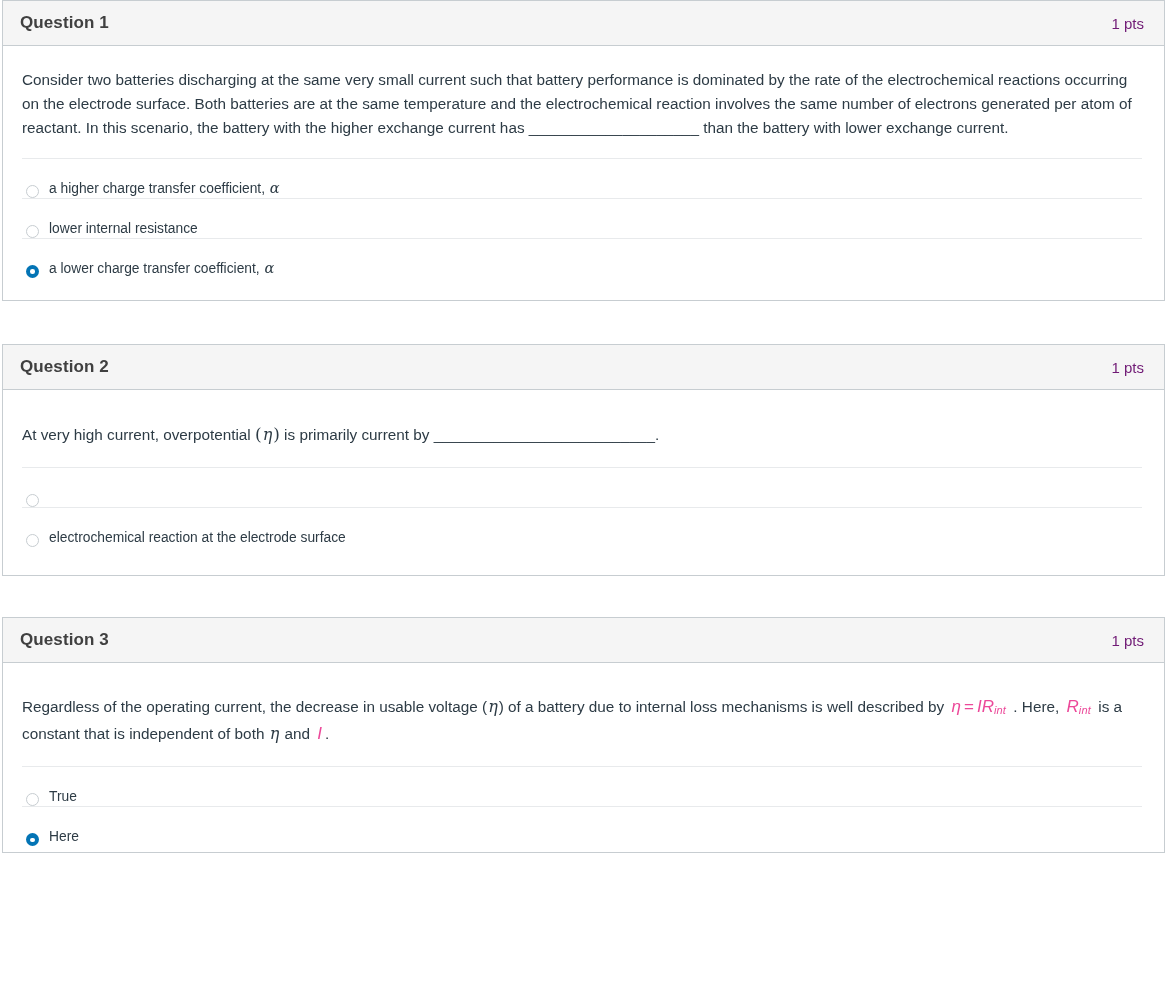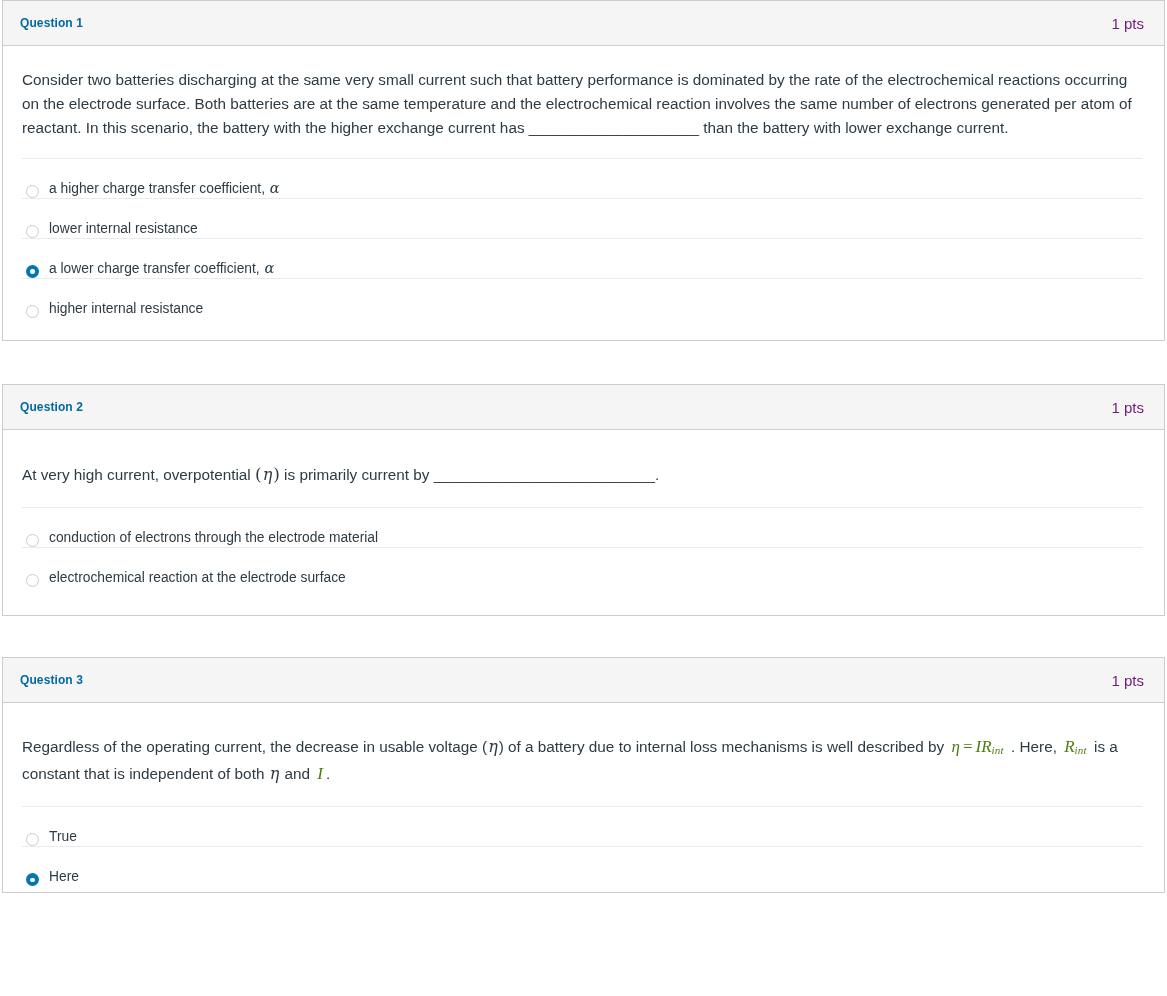--- a/index.html
+++ b/index.html
@@ -38,23 +38,23 @@
     background: #f5f5f5;
     border-bottom: 1px solid #c7cdd1;
     height: 45px;
     display: flex;
     align-items: center;
     justify-content: space-between;
     padding: 0 20px 0 17px;
     box-sizing: border-box;
   }
   .q-name {
-    font-size: 12px;
+    font-size: 17px;
     font-weight: bold;
-    color: #0369a1;
+    color: #404040;
     letter-spacing: .1px;
   }
   .q-points {
     font-size: 15px;
     font-weight: normal;
     color: #701a75;
   }
 
   
   .q-text {
@@ -79,24 +79,24 @@
     color: #2d3b45;
     padding: 0 1px;
   }
   .mj-par {
     font-family: "DejaVu Serif", "Liberation Serif", serif;
     font-size: 17px;
     font-style: normal;
     color: #2d3b45;
   }
   .mj-eq {
-    font-family: Liberation Serif, serif;
+    font-family: Liberation Sans, sans-serif;
     font-style: italic;
     font-size: 17px;
-    color: #4d7c0f;
+    color: #ec4899;
     white-space: nowrap;
     padding: 0 3px;
   }
   .mj-eq .op { font-style: normal; padding: 0 3px; }
   .mj-sub {
     font-size: 11px;
     font-style: italic;
     vertical-align: -0.22em;
     letter-spacing: .2px;
   }
@@ -175,43 +175,38 @@
         <span class="answer-text"><span>a higher charge transfer coefficient, </span><span class="mj">α</span></span>
       </div>
       <div class="answer">
         <span class="radio"></span>
         <span class="answer-text"><span>lower internal resistance</span></span>
       </div>
       <div class="answer">
         <span class="radio selected"></span>
         <span class="answer-text"><span>a lower charge transfer coefficient, </span><span class="mj">α</span></span>
       </div>
-      <div class="answer">
-        <span class="radio"></span>
-        <span class="answer-text"><span>higher internal resistance</span></span>
-      </div>
     </div>
   </div>
 
   <div class="q-gap"></div>
 
   <div class="question q2">
     <div class="q-header">
       <span class="q-name">Question 2</span>
       <span class="q-points">1 pts</span>
     </div>
 
     <div class="q-text">
       <span>At very high current, overpotential </span><span class="mj-par">(</span><span class="mj">η</span><span class="mj-par">)</span><span> is primarily current by </span><span class="blank">__________________________</span><span>.</span>
     </div>
 
     <div class="answers">
       <div class="answer">
         <span class="radio"></span>
-        <span class="answer-text">conduction of electrons through the electrode material</span>
       </div>
       <div class="answer">
         <span class="radio"></span>
         <span class="answer-text">electrochemical reaction at the electrode surface</span>
       </div>
     </div>
   </div>
 
   <div class="q-gap-2"></div>
 

